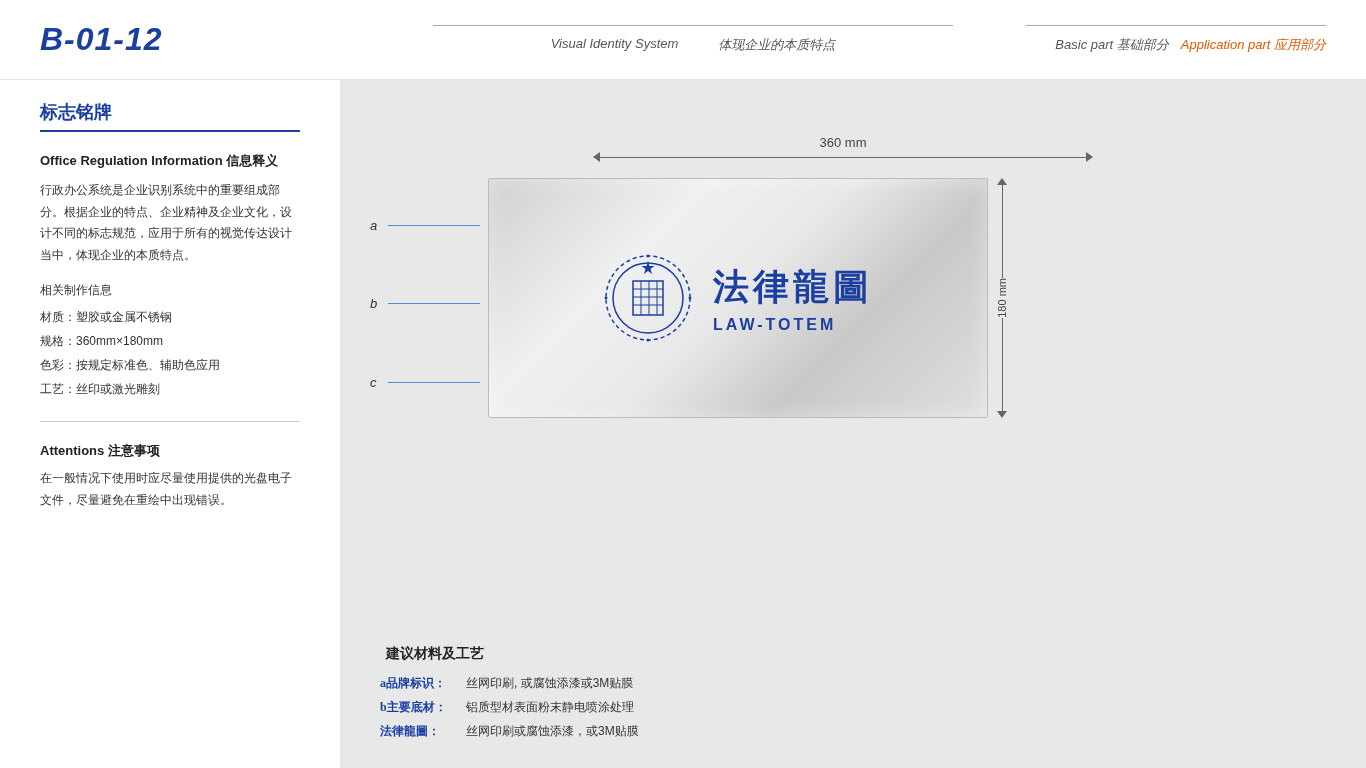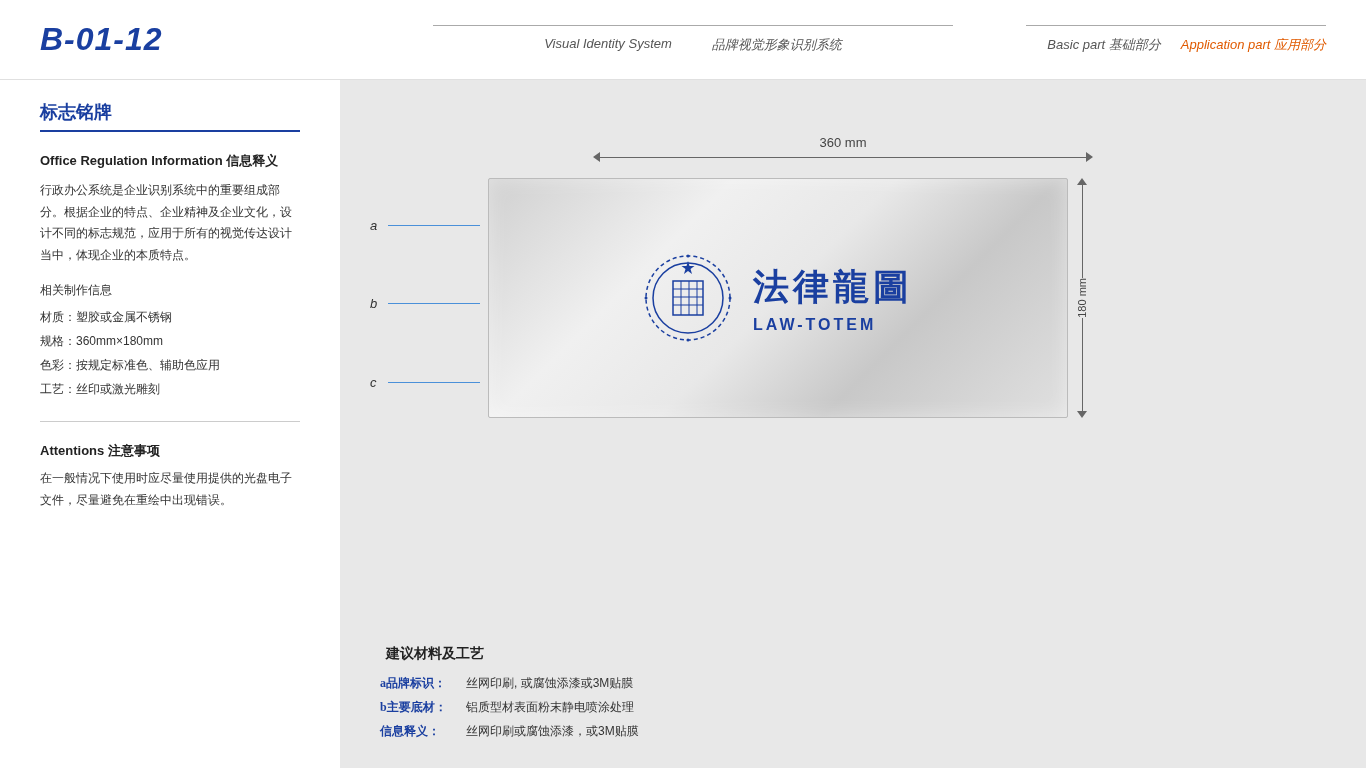--- a/index.html
+++ b/index.html
@@ -61,21 +61,21 @@
       gap: 4px;
     }
     .header-right-line {
       width: 300px;
       height: 1px;
       background: #aaa;
       margin-bottom: 6px;
     }
     .header-right-nav {
       display: flex;
-      gap: 20px;
+      gap: 12px;
       font-size: 13px;
     }
     .nav-basic {
       color: #555;
     }
     .nav-application {
       color: #e05a00;
     }
 
     
@@ -233,21 +233,21 @@
 <body>
 
 <div class="header">
   <div class="header-left">
     <div class="header-title">B-01-12</div>
   </div>
   <div class="header-center">
     <div class="header-top-line"></div>
     <div class="header-nav">
       <span class="header-nav-item">Visual Identity System</span>
-      <span class="header-nav-item">品牌视觉形象识别系统</span>
+      <span class="header-nav-item">体现企业的本质特点</span>
     </div>
   </div>
   <div class="header-right">
     <div class="header-right-line"></div>
     <div class="header-right-nav">
       <span class="nav-basic">Basic part  基础部分</span>
       <span class="nav-application">Application part  应用部分</span>
     </div>
   </div>
 </div>
@@ -296,21 +296,21 @@
           <span style="font-size:13px; font-style:italic; color:#333; width:14px;">b</span>
           <div style="flex:1; height:1px; background:#4a90d9;"></div>
         </div>
 
         <div style="display:flex; align-items:center; gap:4px; height:33%;">
           <span style="font-size:13px; font-style:italic; color:#333; width:14px;">c</span>
           <div style="flex:1; height:1px; background:#4a90d9;"></div>
         </div>
       </div>
 
-      <div class="sign-board" style="width:580px; height:240px;">
+      <div class="sign-board" style="width:500px; height:240px;">
 
         <div class="logo-area">
           <svg width="90" height="90" viewBox="0 0 90 90">
 
             <circle cx="45" cy="45" r="42" fill="none" stroke="#1a3fa0" stroke-width="1.5" stroke-dasharray="4 3"></circle>
 
             <circle cx="45" cy="45" r="35" fill="none" stroke="#1a3fa0" stroke-width="1.5"></circle>
 
             <rect x="30" y="28" width="30" height="34" fill="none" stroke="#1a3fa0" stroke-width="1.5"></rect>
             <line x1="38" y1="28" x2="38" y2="62" stroke="#1a3fa0" stroke-width="1"></line>
@@ -349,19 +349,19 @@
       <div class="notes-title">建议材料及工艺</div>
       <div class="note-item">
         <span class="note-label">a品牌标识：</span>
         <span class="note-value">丝网印刷, 或腐蚀添漆或3M贴膜</span>
       </div>
       <div class="note-item">
         <span class="note-label">b主要底材：</span>
         <span class="note-value">铝质型材表面粉末静电喷涂处理</span>
       </div>
       <div class="note-item">
-        <span class="note-label">信息释义：</span>
+        <span class="note-label">法律龍圖：</span>
         <span class="note-value">丝网印刷或腐蚀添漆，或3M贴膜</span>
       </div>
     </div>
 
   </div>
 </div>
 
 </body></html>

